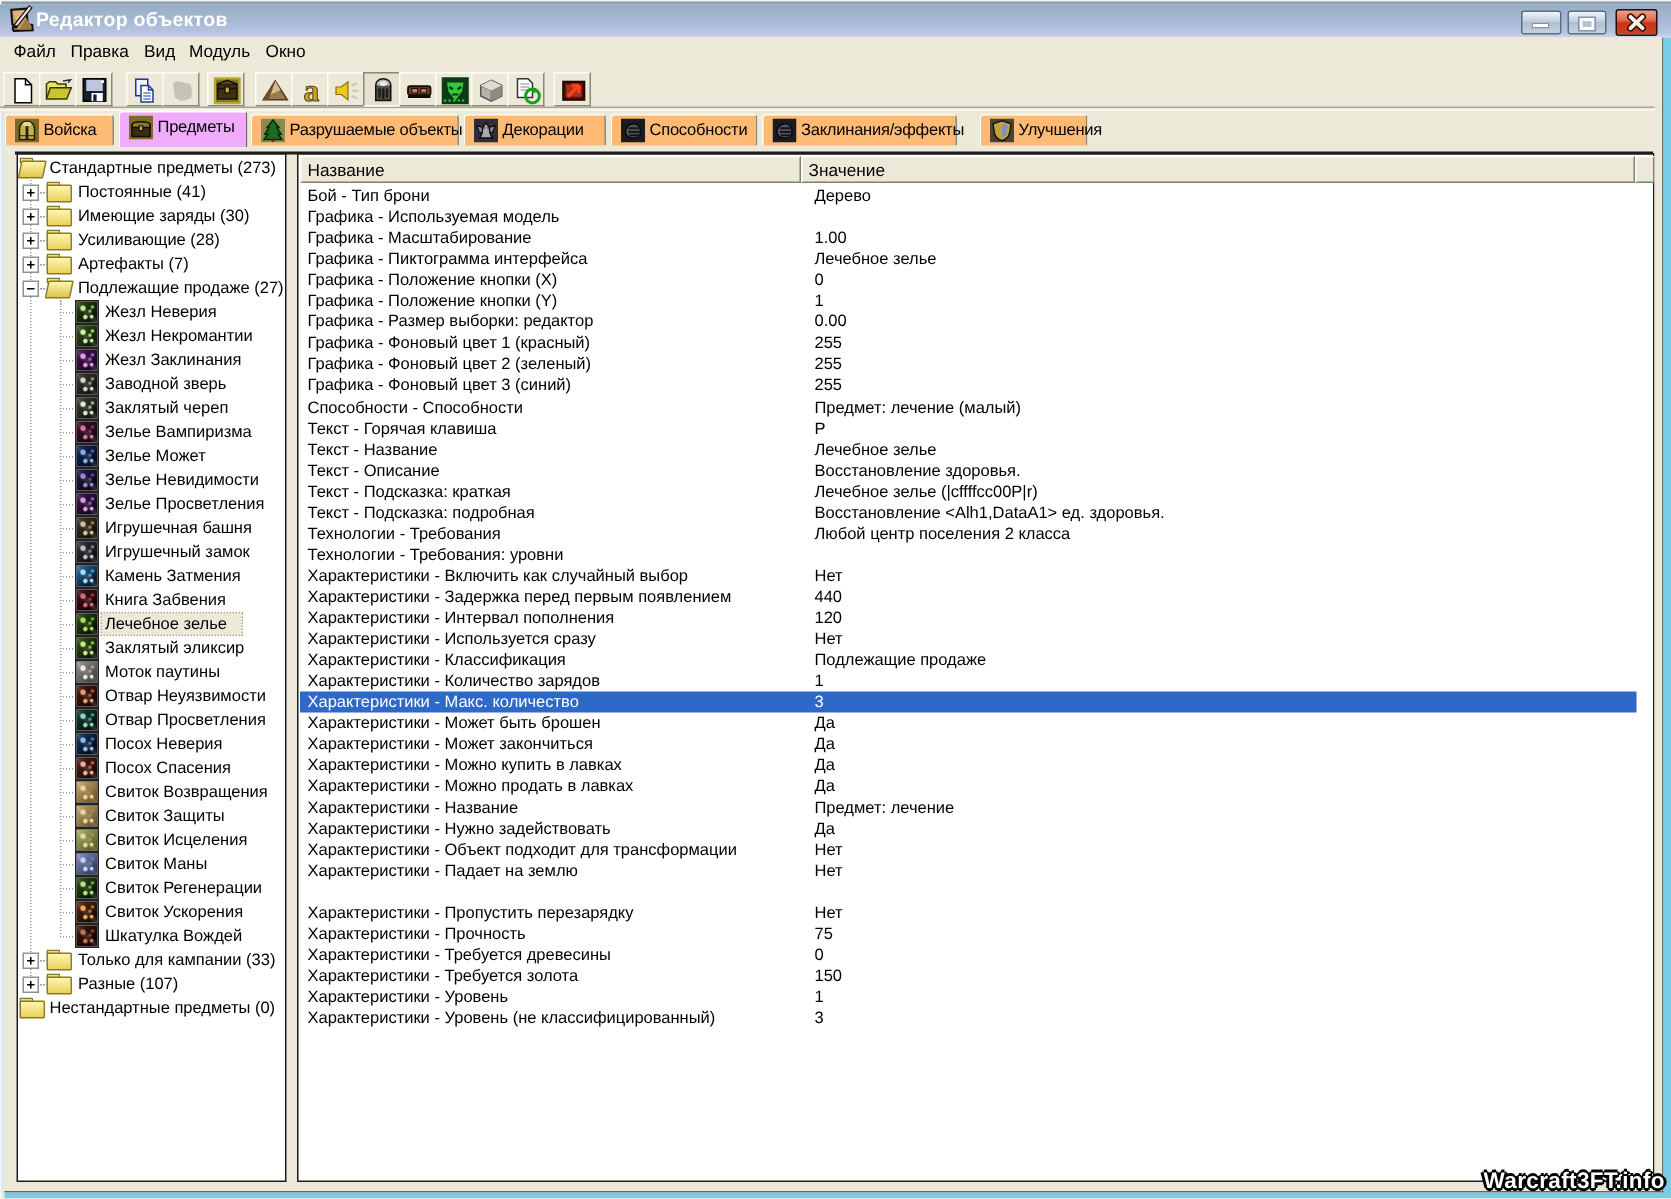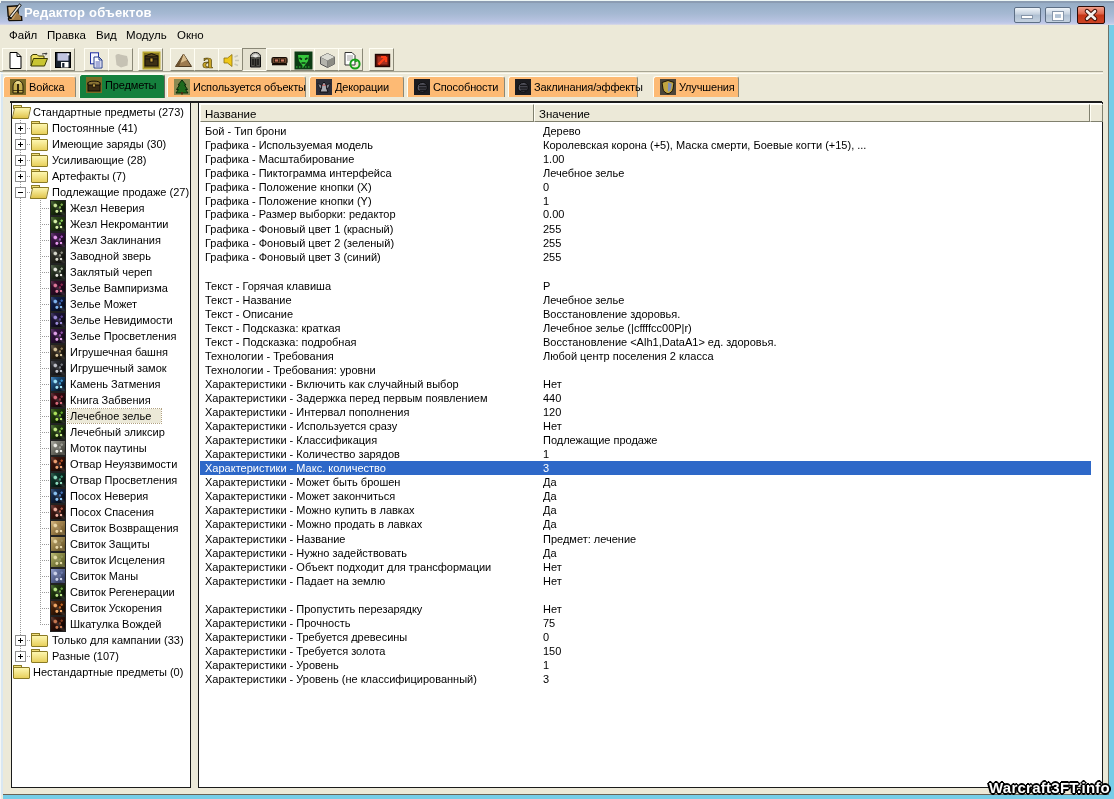--- a/index.html
+++ b/index.html
@@ -33,21 +33,21 @@
  border-right:1px solid #8a8877;border-bottom:1px solid #8a8877;}
 .tbtn svg{position:absolute;left:3px;top:2px;}
 .pressed{border-top:1px solid #8a8877;border-left:1px solid #8a8877;
  border-right:1px solid #fffef4;border-bottom:1px solid #fffef4;background:#e4e1d0;}
 
 .tab{position:absolute;top:76px;height:21px;background:#fdba74;
  border-top:1px solid #fffef4;border-left:1px solid #fffef4;border-right:1px solid #8a8877;
  border-radius:3px 3px 0 0;font-size:11px;color:#000;letter-spacing:-0.15px;}
 .tab .ic{position:absolute;left:6px;top:2px;width:16px;height:16px;border-radius:1px;}
 .tab .tx{position:absolute;left:25px;top:4px;white-space:nowrap;}
-#tabactive{top:74px;height:24px;background:#15803d;z-index:3;
+#tabactive{top:74px;height:24px;background:#f0abfc;z-index:3;
  border-right:1px solid #6c6a5c;}
 #tabline{left:10px;top:101px;width:1092px;height:2px;background:#1c1c1c;z-index:2;}
 
 #treepanel{left:11px;top:102px;width:180px;height:686px;background:#fff;border:1px solid #1a1a1a;}
 #tablepanel{left:198px;top:102px;width:905px;height:686px;background:#fff;border:1px solid #1a1a1a;}
 
 #botbeige{left:3px;top:788px;width:1105px;height:6px;background:#ece9d8;}
 #botdark{left:3px;top:794px;width:1111px;height:1px;background:#6b6256;}
 #botcyan{left:3px;top:795px;width:1111px;height:4px;background:#76cde8;}
 #rightbeige{left:1103px;top:25px;width:5px;height:763px;background:#ece9d8;}
@@ -244,21 +244,21 @@
         <rect x="6.8" y="7" width="2.4" height="3" fill="#d8b44c" stroke="#120c04" stroke-width="0.7"></rect>
       </svg></span>
     <span class="tx">Предметы</span>
   </div>
 <div class="tab ab" style="left:167px;width:139px">
     <span class="ic"><svg width="16" height="16" viewBox="0 0 16 16">
         <rect width="16" height="16" fill="#8a8a52"></rect>
         <path d="M8 1 L12 6 L10.5 6 L13.5 10.5 L11.5 10.5 L14 14 L2 14 L4.5 10.5 L2.5 10.5 L5.5 6 L4 6 Z" fill="#1e6a1e" stroke="#0a2a0a"></path>
         <rect x="7" y="13" width="2" height="2.5" fill="#4a3010"></rect>
       </svg></span>
-    <span class="tx">Используется объекты</span>
+    <span class="tx">Разрушаемые объекты</span>
   </div>
 <div class="tab ab" style="left:309px;width:95px">
     <span class="ic"><svg width="16" height="16" viewBox="0 0 16 16">
         <rect width="16" height="16" fill="#2e2e38"></rect>
         <path d="M8 3 C6 5 5.5 7 5.5 9 L4 13 L12 13 L10.5 9 C10.5 7 10 5 8 3 Z" fill="#a8a8b0" stroke="#0c0c12"></path>
         <path d="M5.5 6 L1.8 4.5 L3.5 9 L5.5 9.5 Z M10.5 6 L14.2 4.5 L12.5 9 L10.5 9.5 Z" fill="#8a8a94" stroke="#0c0c12" stroke-width="0.7"></path>
         <circle cx="7" cy="6.2" r="0.7" fill="#d04040"></circle>
         <circle cx="9" cy="6.2" r="0.7" fill="#d04040"></circle>
       </svg></span>
     <span class="tx">Декорации</span>
@@ -272,21 +272,21 @@
     <span class="tx">Способности</span>
   </div>
 <div class="tab ab" style="left:508px;width:130px">
     <span class="ic"><svg width="16" height="16" viewBox="0 0 16 16">
         <rect width="16" height="16" fill="#1c1c20"></rect>
         <path d="M3 9 C3 5.5 5.5 3.5 8.5 3.5 C11.5 3.5 13.5 6 13 9.5 C12.8 11.5 11 13 8.5 13 C5.5 13 3 11.8 3 9 Z" fill="#55555f" stroke="#0a0a0c"></path>
         <path d="M5 6.5 L12 6.5 M5 9 L12.5 9 M5.5 11.2 L12 11.2" stroke="#17171b" stroke-width="1.4"></path>
       </svg></span>
     <span class="tx">Заклинания/эффекты</span>
   </div>
-<div class="tab ab" style="left:653px;width:86px">
+<div class="tab ab" style="left:653px;width:72px">
     <span class="ic"><svg width="16" height="16" viewBox="0 0 16 16">
         <rect width="16" height="16" fill="#4a4438"></rect>
         <path d="M8 1.5 L14 3.5 L13 10 C12.5 12.5 10.5 14 8 14.8 C5.5 14 3.5 12.5 3 10 L2 3.5 Z" fill="#c0a440" stroke="#1c1608"></path>
         <path d="M8 3.5 L11.8 4.8 L11 9.5 C10.6 11.2 9.5 12.2 8 12.8 Z" fill="#8090b8"></path>
       </svg></span>
     <span class="tx">Улучшения</span>
   </div>
 <div id="tabline" class="ab"></div>
 <div id="treepanel" class="ab">
 <div class="vdots" style="left:8px;top:17px;height:536px"></div>
@@ -351,21 +351,21 @@
 <span class="trnode" style="left:58px;top:275px;position:absolute;z-index:2">Камень Затмения</span>
 <div class="hdots" style="left:28px;top:297px;width:10px"></div>
 <div class="ticon" style="left:38px;top:289px;background:radial-gradient(3px 3px at 31% 32%, #d86a7a 0 40%, transparent 78%),radial-gradient(2px 2px at 64% 46%, #903040 0 40%, transparent 78%),radial-gradient(2.5px 2.5px at 42% 74%, #d86a7a 0 40%, transparent 78%),radial-gradient(2px 2px at 76% 26%, #903040 0 40%, transparent 78%),radial-gradient(2px 2px at 72% 72%, #d86a7a 0 40%, transparent 78%),linear-gradient(45deg, transparent 35%, rgba(255,255,255,0.14) 48%, transparent 62%),linear-gradient(135deg, #481018 0%, #160408 75%)"></div>
 <span class="trnode" style="left:58px;top:291px;position:absolute;z-index:2">Книга Забвения</span>
 <div class="hdots" style="left:28px;top:313px;width:10px"></div>
 <div class="ticon" style="left:38px;top:305px;background:radial-gradient(3px 3px at 31% 32%, #aee25a 0 40%, transparent 78%),radial-gradient(2px 2px at 64% 46%, #63a828 0 40%, transparent 78%),radial-gradient(2.5px 2.5px at 42% 74%, #aee25a 0 40%, transparent 78%),radial-gradient(2px 2px at 76% 26%, #63a828 0 40%, transparent 78%),radial-gradient(2px 2px at 72% 72%, #aee25a 0 40%, transparent 78%),linear-gradient(45deg, transparent 35%, rgba(255,255,255,0.14) 48%, transparent 62%),linear-gradient(135deg, #2c5410 0%, #0a1404 75%)"></div>
 <div class="treesel" style="left:56px;top:306px;width:93px;height:14px"></div>
 <span class="trnode" style="left:58px;top:307px;position:absolute;z-index:2">Лечебное зелье</span>
 <div class="hdots" style="left:28px;top:329px;width:10px"></div>
 <div class="ticon" style="left:38px;top:321px;background:radial-gradient(3px 3px at 31% 32%, #c8ec86 0 40%, transparent 78%),radial-gradient(2px 2px at 64% 46%, #7ab43e 0 40%, transparent 78%),radial-gradient(2.5px 2.5px at 42% 74%, #c8ec86 0 40%, transparent 78%),radial-gradient(2px 2px at 76% 26%, #7ab43e 0 40%, transparent 78%),radial-gradient(2px 2px at 72% 72%, #c8ec86 0 40%, transparent 78%),linear-gradient(45deg, transparent 35%, rgba(255,255,255,0.14) 48%, transparent 62%),linear-gradient(135deg, #33591a 0%, #0c1605 75%)"></div>
-<span class="trnode" style="left:58px;top:323px;position:absolute;z-index:2">Лечебный эликсир</span>
+<span class="trnode" style="left:58px;top:323px;position:absolute;z-index:2">Заклятый эликсир</span>
 <div class="hdots" style="left:28px;top:345px;width:10px"></div>
 <div class="ticon" style="left:38px;top:337px;background:radial-gradient(3px 3px at 31% 32%, #eeeee8 0 40%, transparent 78%),radial-gradient(2px 2px at 64% 46%, #9e9e96 0 40%, transparent 78%),radial-gradient(2.5px 2.5px at 42% 74%, #eeeee8 0 40%, transparent 78%),radial-gradient(2px 2px at 76% 26%, #9e9e96 0 40%, transparent 78%),radial-gradient(2px 2px at 72% 72%, #eeeee8 0 40%, transparent 78%),linear-gradient(45deg, transparent 35%, rgba(255,255,255,0.14) 48%, transparent 62%),linear-gradient(135deg, #9a9a90 0%, #3c3c36 90%)"></div>
 <span class="trnode" style="left:58px;top:339px;position:absolute;z-index:2">Моток паутины</span>
 <div class="hdots" style="left:28px;top:361px;width:10px"></div>
 <div class="ticon" style="left:38px;top:353px;background:radial-gradient(3px 3px at 31% 32%, #f0a070 0 40%, transparent 78%),radial-gradient(2px 2px at 64% 46%, #b05028 0 40%, transparent 78%),radial-gradient(2.5px 2.5px at 42% 74%, #f0a070 0 40%, transparent 78%),radial-gradient(2px 2px at 76% 26%, #b05028 0 40%, transparent 78%),radial-gradient(2px 2px at 72% 72%, #f0a070 0 40%, transparent 78%),linear-gradient(45deg, transparent 35%, rgba(255,255,255,0.14) 48%, transparent 62%),linear-gradient(135deg, #521c10 0%, #190804 75%)"></div>
 <span class="trnode" style="left:58px;top:355px;position:absolute;z-index:2">Отвар Неуязвимости</span>
 <div class="hdots" style="left:28px;top:377px;width:10px"></div>
 <div class="ticon" style="left:38px;top:369px;background:radial-gradient(3px 3px at 31% 32%, #8fdcc0 0 40%, transparent 78%),radial-gradient(2px 2px at 64% 46%, #3e9678 0 40%, transparent 78%),radial-gradient(2.5px 2.5px at 42% 74%, #8fdcc0 0 40%, transparent 78%),radial-gradient(2px 2px at 76% 26%, #3e9678 0 40%, transparent 78%),radial-gradient(2px 2px at 72% 72%, #8fdcc0 0 40%, transparent 78%),linear-gradient(45deg, transparent 35%, rgba(255,255,255,0.14) 48%, transparent 62%),linear-gradient(135deg, #114536 0%, #041410 75%)"></div>
 <span class="trnode" style="left:58px;top:371px;position:absolute;z-index:2">Отвар Просветления</span>
 <div class="hdots" style="left:28px;top:393px;width:10px"></div>
@@ -420,21 +420,20 @@
 <div class="hd" style="left:335px;width:556px">
       <span>Значение</span>
     </div>
 <div class="hd" style="left:891px;width:13px"></div>
 <div class="trow" style="top:21.0px">
       <span class="c1">Бой - Тип брони</span>
       <span class="c2">Дерево</span>
     </div>
 <div class="trow" style="top:35.0px">
       <span class="c1">Графика - Используемая модель</span>
-      <span class="c2">Королевская корона (+5), Маска смерти, Боевые когти (+15), ...</span>
     </div>
 <div class="trow" style="top:49.1px">
       <span class="c1">Графика - Масштабирование</span>
       <span class="c2">1.00</span>
     </div>
 <div class="trow" style="top:63.2px">
       <span class="c1">Графика - Пиктограмма интерфейса</span>
       <span class="c2">Лечебное зелье</span>
     </div>
 <div class="trow" style="top:77.2px">
@@ -453,20 +452,24 @@
       <span class="c1">Графика - Фоновый цвет 1 (красный)</span>
       <span class="c2">255</span>
     </div>
 <div class="trow" style="top:133.4px">
       <span class="c1">Графика - Фоновый цвет 2 (зеленый)</span>
       <span class="c2">255</span>
     </div>
 <div class="trow" style="top:147.4px">
       <span class="c1">Графика - Фоновый цвет 3 (синий)</span>
       <span class="c2">255</span>
+    </div>
+<div class="trow" style="top:161.5px">
+      <span class="c1">Способности - Способности</span>
+      <span class="c2">Предмет: лечение (малый)</span>
     </div>
 <div class="trow" style="top:175.6px">
       <span class="c1">Текст - Горячая клавиша</span>
       <span class="c2">P</span>
     </div>
 <div class="trow" style="top:189.6px">
       <span class="c1">Текст - Название</span>
       <span class="c2">Лечебное зелье</span>
     </div>
 <div class="trow" style="top:203.7px">

